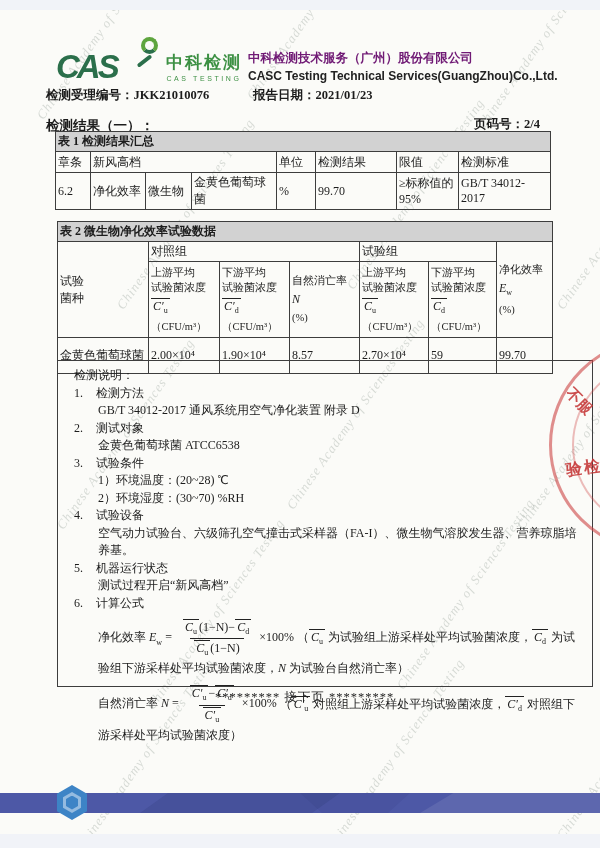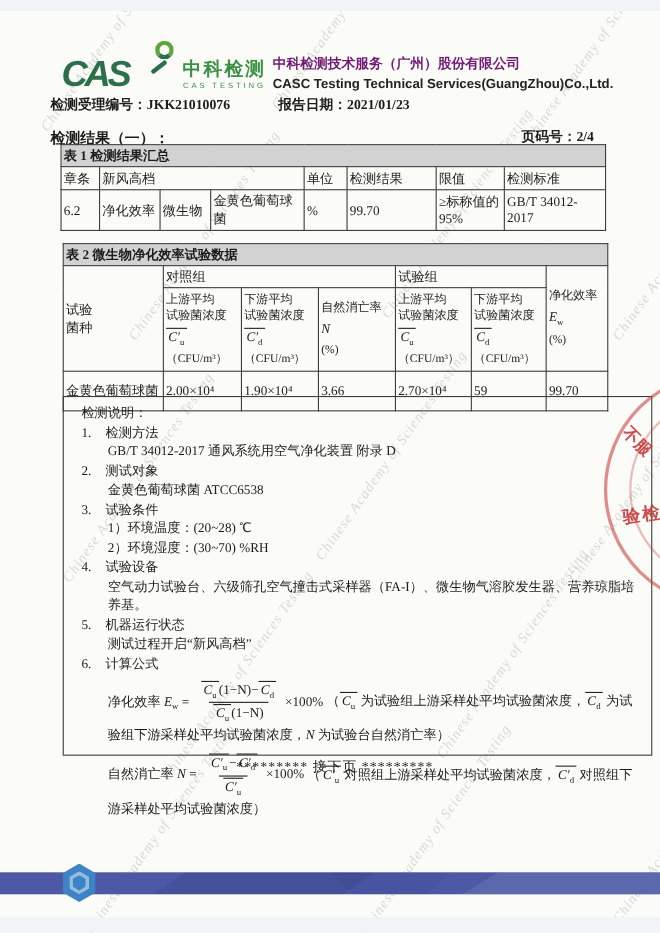--- a/index.html
+++ b/index.html
@@ -236,21 +236,21 @@
           <div>下游平均</div>
               <div>试验菌浓度</div>
           <div class="sym-line"><span class="ov"><span class="sym">C</span><sub>d</sub></span></div>
           <div class="unit-line">（CFU/m³）</div>
         </td>
       </tr>
       <tr style="height:36px">
         <td>金黄色葡萄球菌</td>
         <td>2.00×10⁴</td>
         <td>1.90×10⁴</td>
-        <td>3.66</td>
+        <td>8.57</td>
         <td>2.70×10⁴</td>
         <td>59</td>
         <td>99.70</td>
       </tr>
     </tbody>
       </table>
 
     <div class="notes">
       <div>检测说明：</div>
       <div class="note-item">

